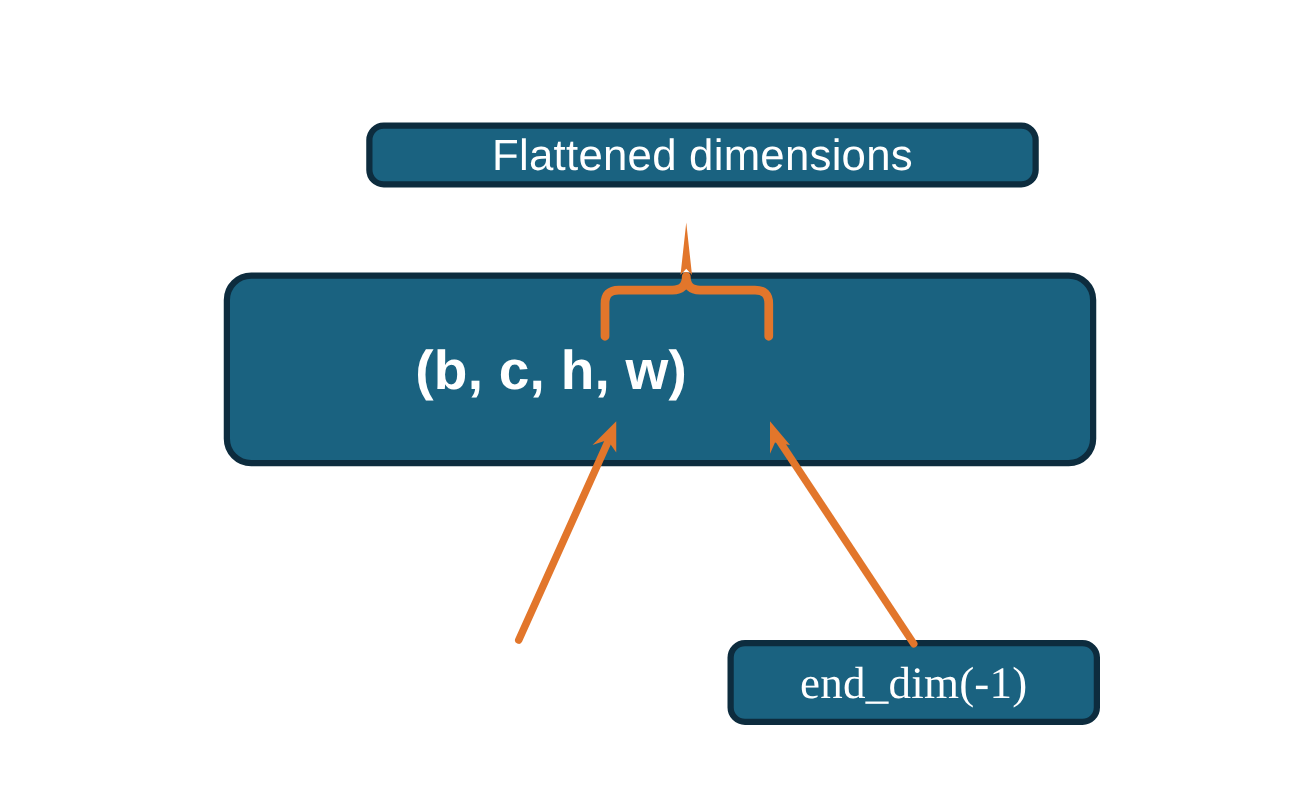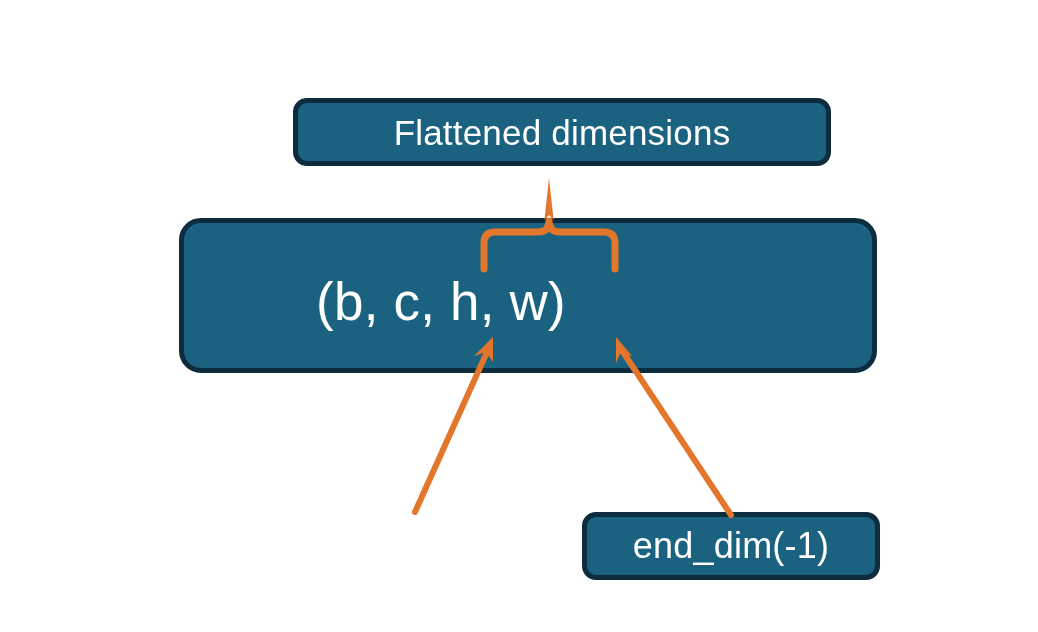--- a/index.html
+++ b/index.html
@@ -36,58 +36,60 @@
     display: block;
     font-weight: 400;
     letter-spacing: 0.2px;
   }
 
   
   #box-flattened {
     left: 293px;
     top: 98px;
     width: 538px;
-    height: 68px;
+    height: 52px;
     border-radius: 14px;
   }
   #box-flattened .node-label { font-size: 35px; }
 
   
   #box-shape {
     left: 179px;
     top: 218px;
     width: 698px;
     height: 155px;
     border-radius: 22px;
     align-items: flex-start;
     justify-content: flex-start;
   }
   #box-shape .node-label {
     position: absolute;
     left: 0;
     right: 4px;
     top: 52px;
     margin-left: -170px;
-    font-size: 53px;
+    font-size: 44px;
+    font-weight: bold;
   }
 
   
   #box-start-dim {
     left: 268px;
     top: 512px;
     width: 297px;
     height: 68px;
   }
   #box-start-dim .node-label { font-size: 36px; }
 
   #box-end-dim {
     left: 582px;
     top: 512px;
     width: 298px;
     height: 68px;
+    font-family: Liberation Serif, serif;
   }
   #box-end-dim .node-label { font-size: 36px; }
 
   
   #connectors {
     position: absolute;
     left: 0;
     top: 0;
     width: 1038px;
     height: 632px;

